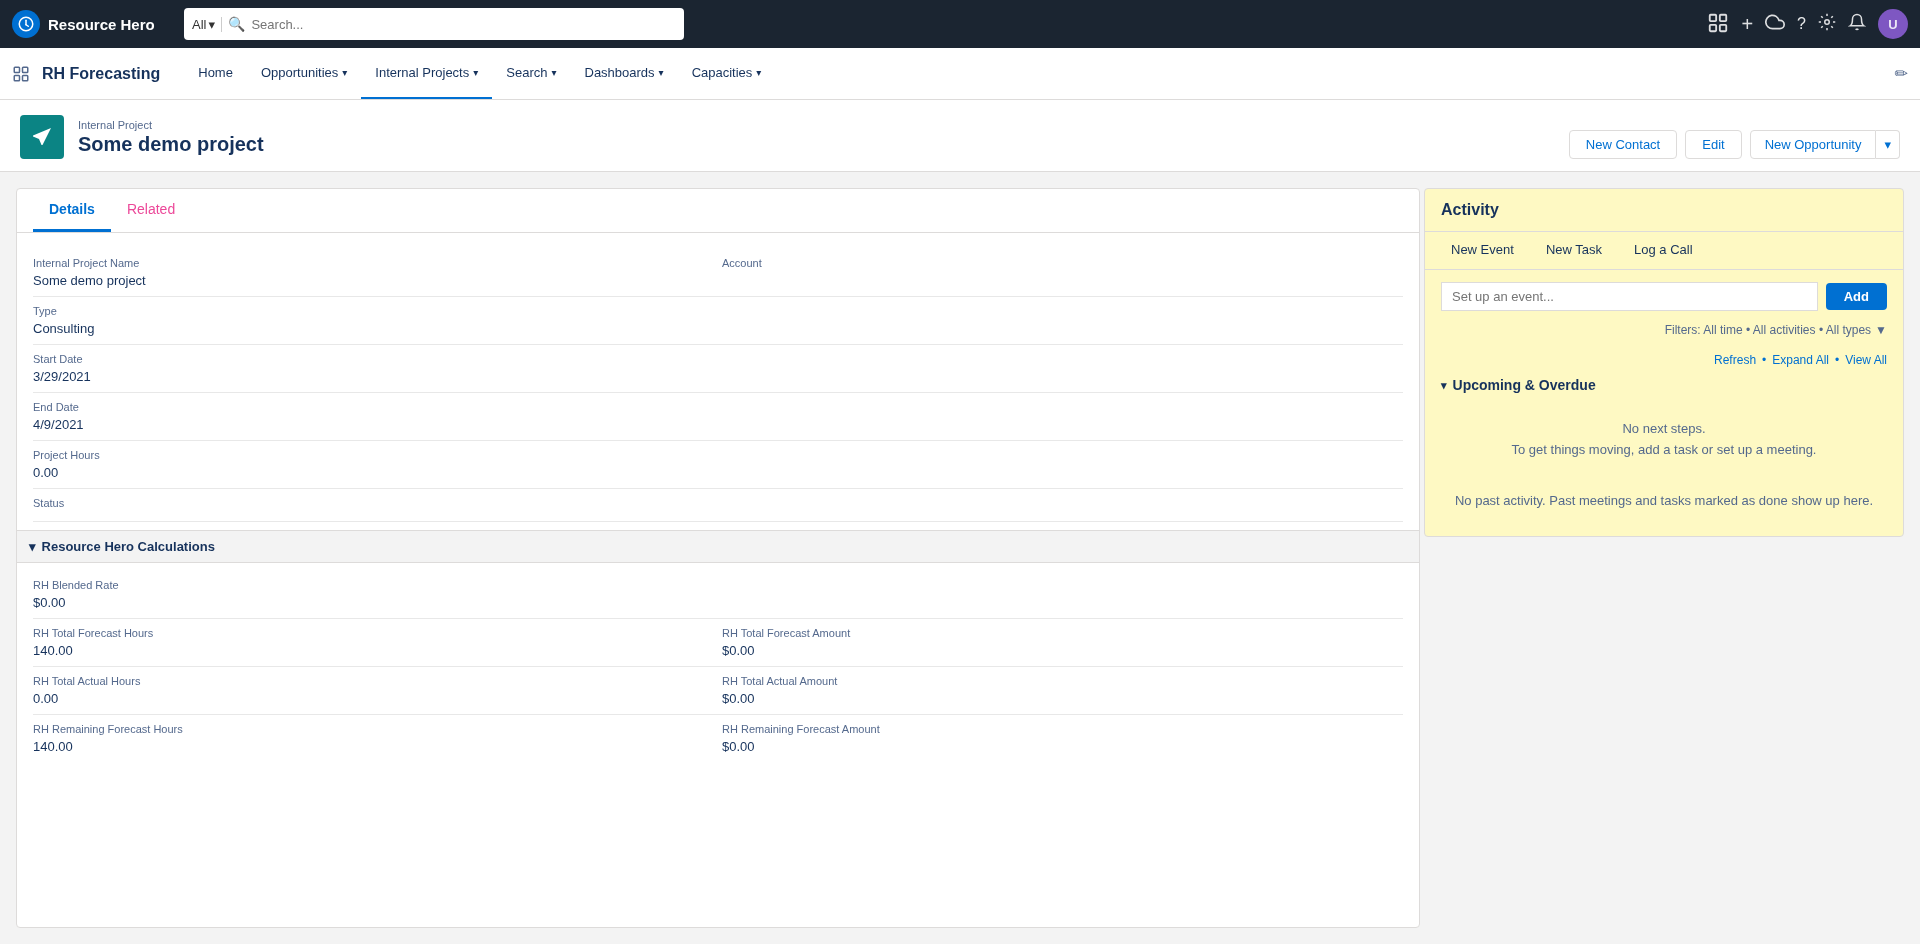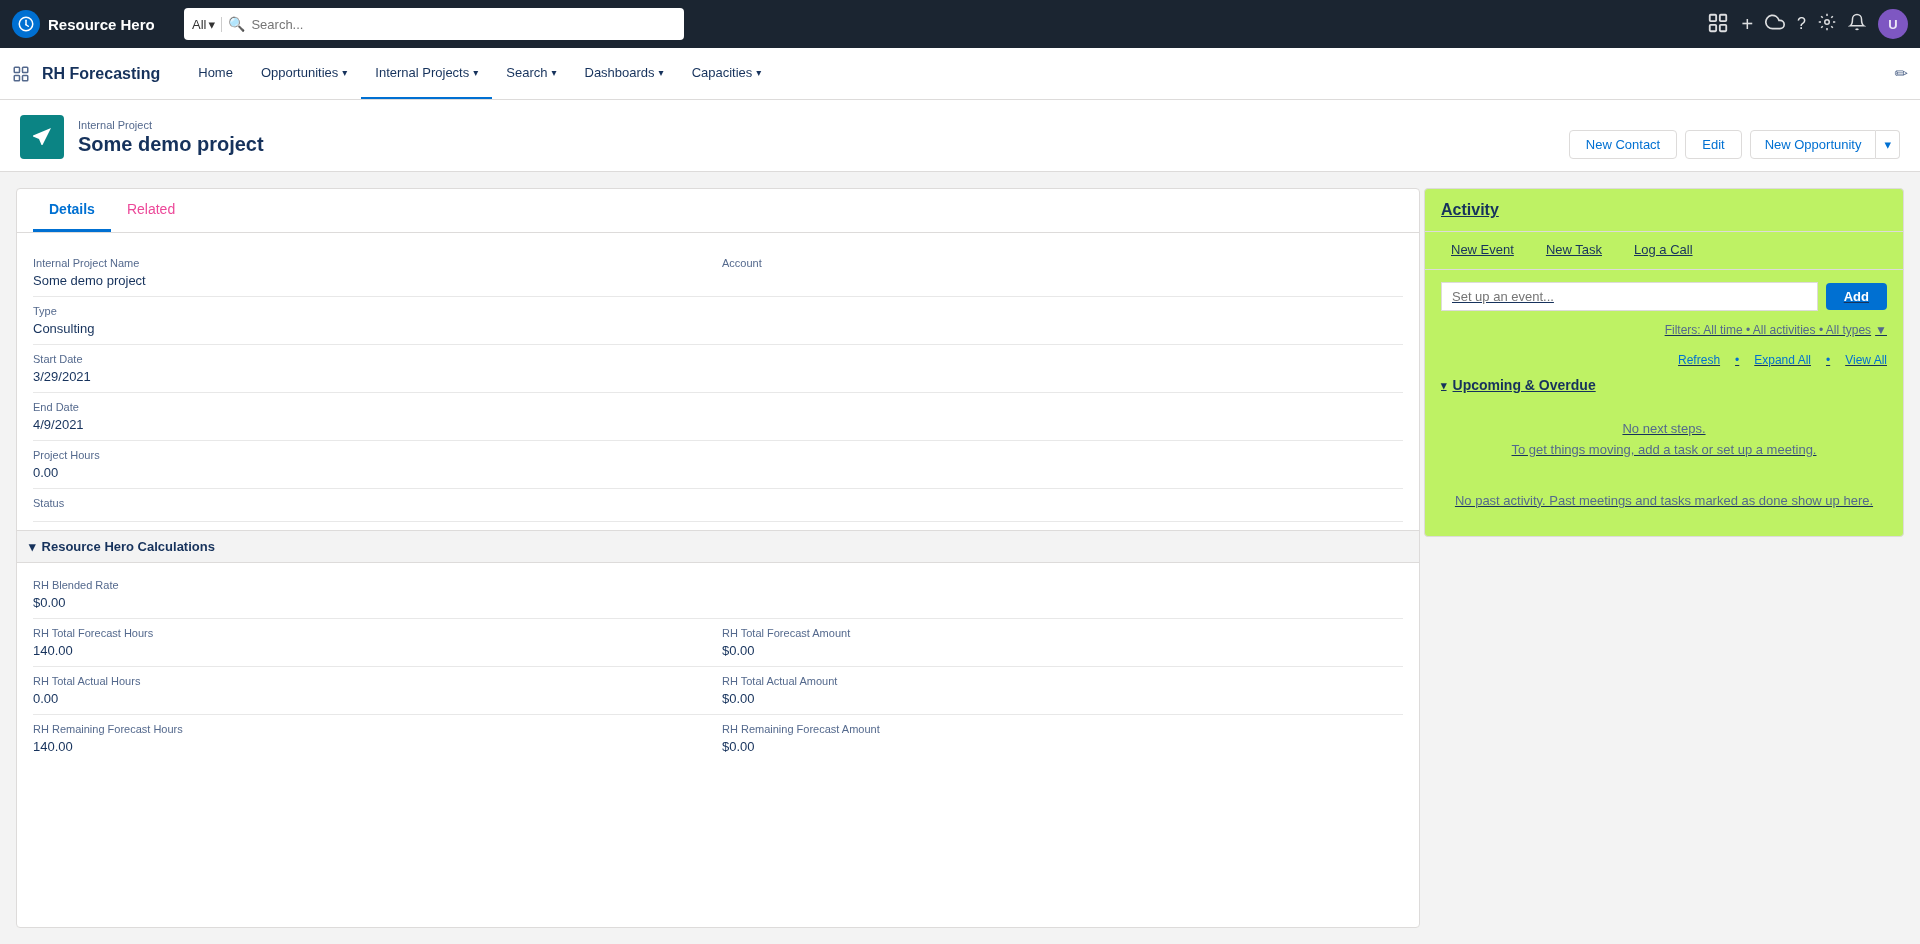--- a/index.html
+++ b/index.html
@@ -190,28 +190,27 @@
       display: flex;
       align-items: center;
       gap: 6px;
       border-top: 1px solid #dddbda;
       border-bottom: 1px solid #dddbda;
       margin: 8px -16px;
     }
 
     
     .activity-panel {
-      background: #bef264;
+      background: #fef9c3;
       border-radius: 4px;
       border: 1px solid #dddbda;
       width: 480px;
       min-width: 400px;
       overflow: hidden;
       align-self: flex-start;
-      text-decoration: underline;
     }
     .activity-header {
       padding: 12px 16px;
       font-size: 16px; font-weight: 700; color: #16325c;
       border-bottom: 1px solid #dddbda;
     }
     .activity-tabs {
       display: flex; border-bottom: 1px solid #dddbda;
       padding: 0 12px; gap: 4px;
     }
@@ -231,21 +230,21 @@
     .btn-add {
       padding: 6px 18px; background: #0070d2; color: #fff; border: none;
       border-radius: 4px; font-size: 13px; font-weight: 600; cursor: pointer;
     }
     .activity-filters {
       font-size: 12px; color: #54698d; margin-bottom: 16px; text-align: right;
       display: flex; align-items: center; justify-content: flex-end; gap: 4px;
     }
     .activity-refresh-row {
       font-size: 12px; color: #0070d2; text-align: right; margin-bottom: 10px;
-      display: flex; justify-content: flex-end; gap: 15px;
+      display: flex; justify-content: flex-end; gap: 6px;
     }
     .activity-refresh-row span { cursor: pointer; }
     .upcoming-section {}
     .upcoming-header {
       display: flex; align-items: center; gap: 6px;
       font-size: 14px; font-weight: 700; color: #16325c;
       margin-bottom: 10px; cursor: pointer;
     }
     .upcoming-header .chevron { font-size: 11px; }
     .no-steps {

